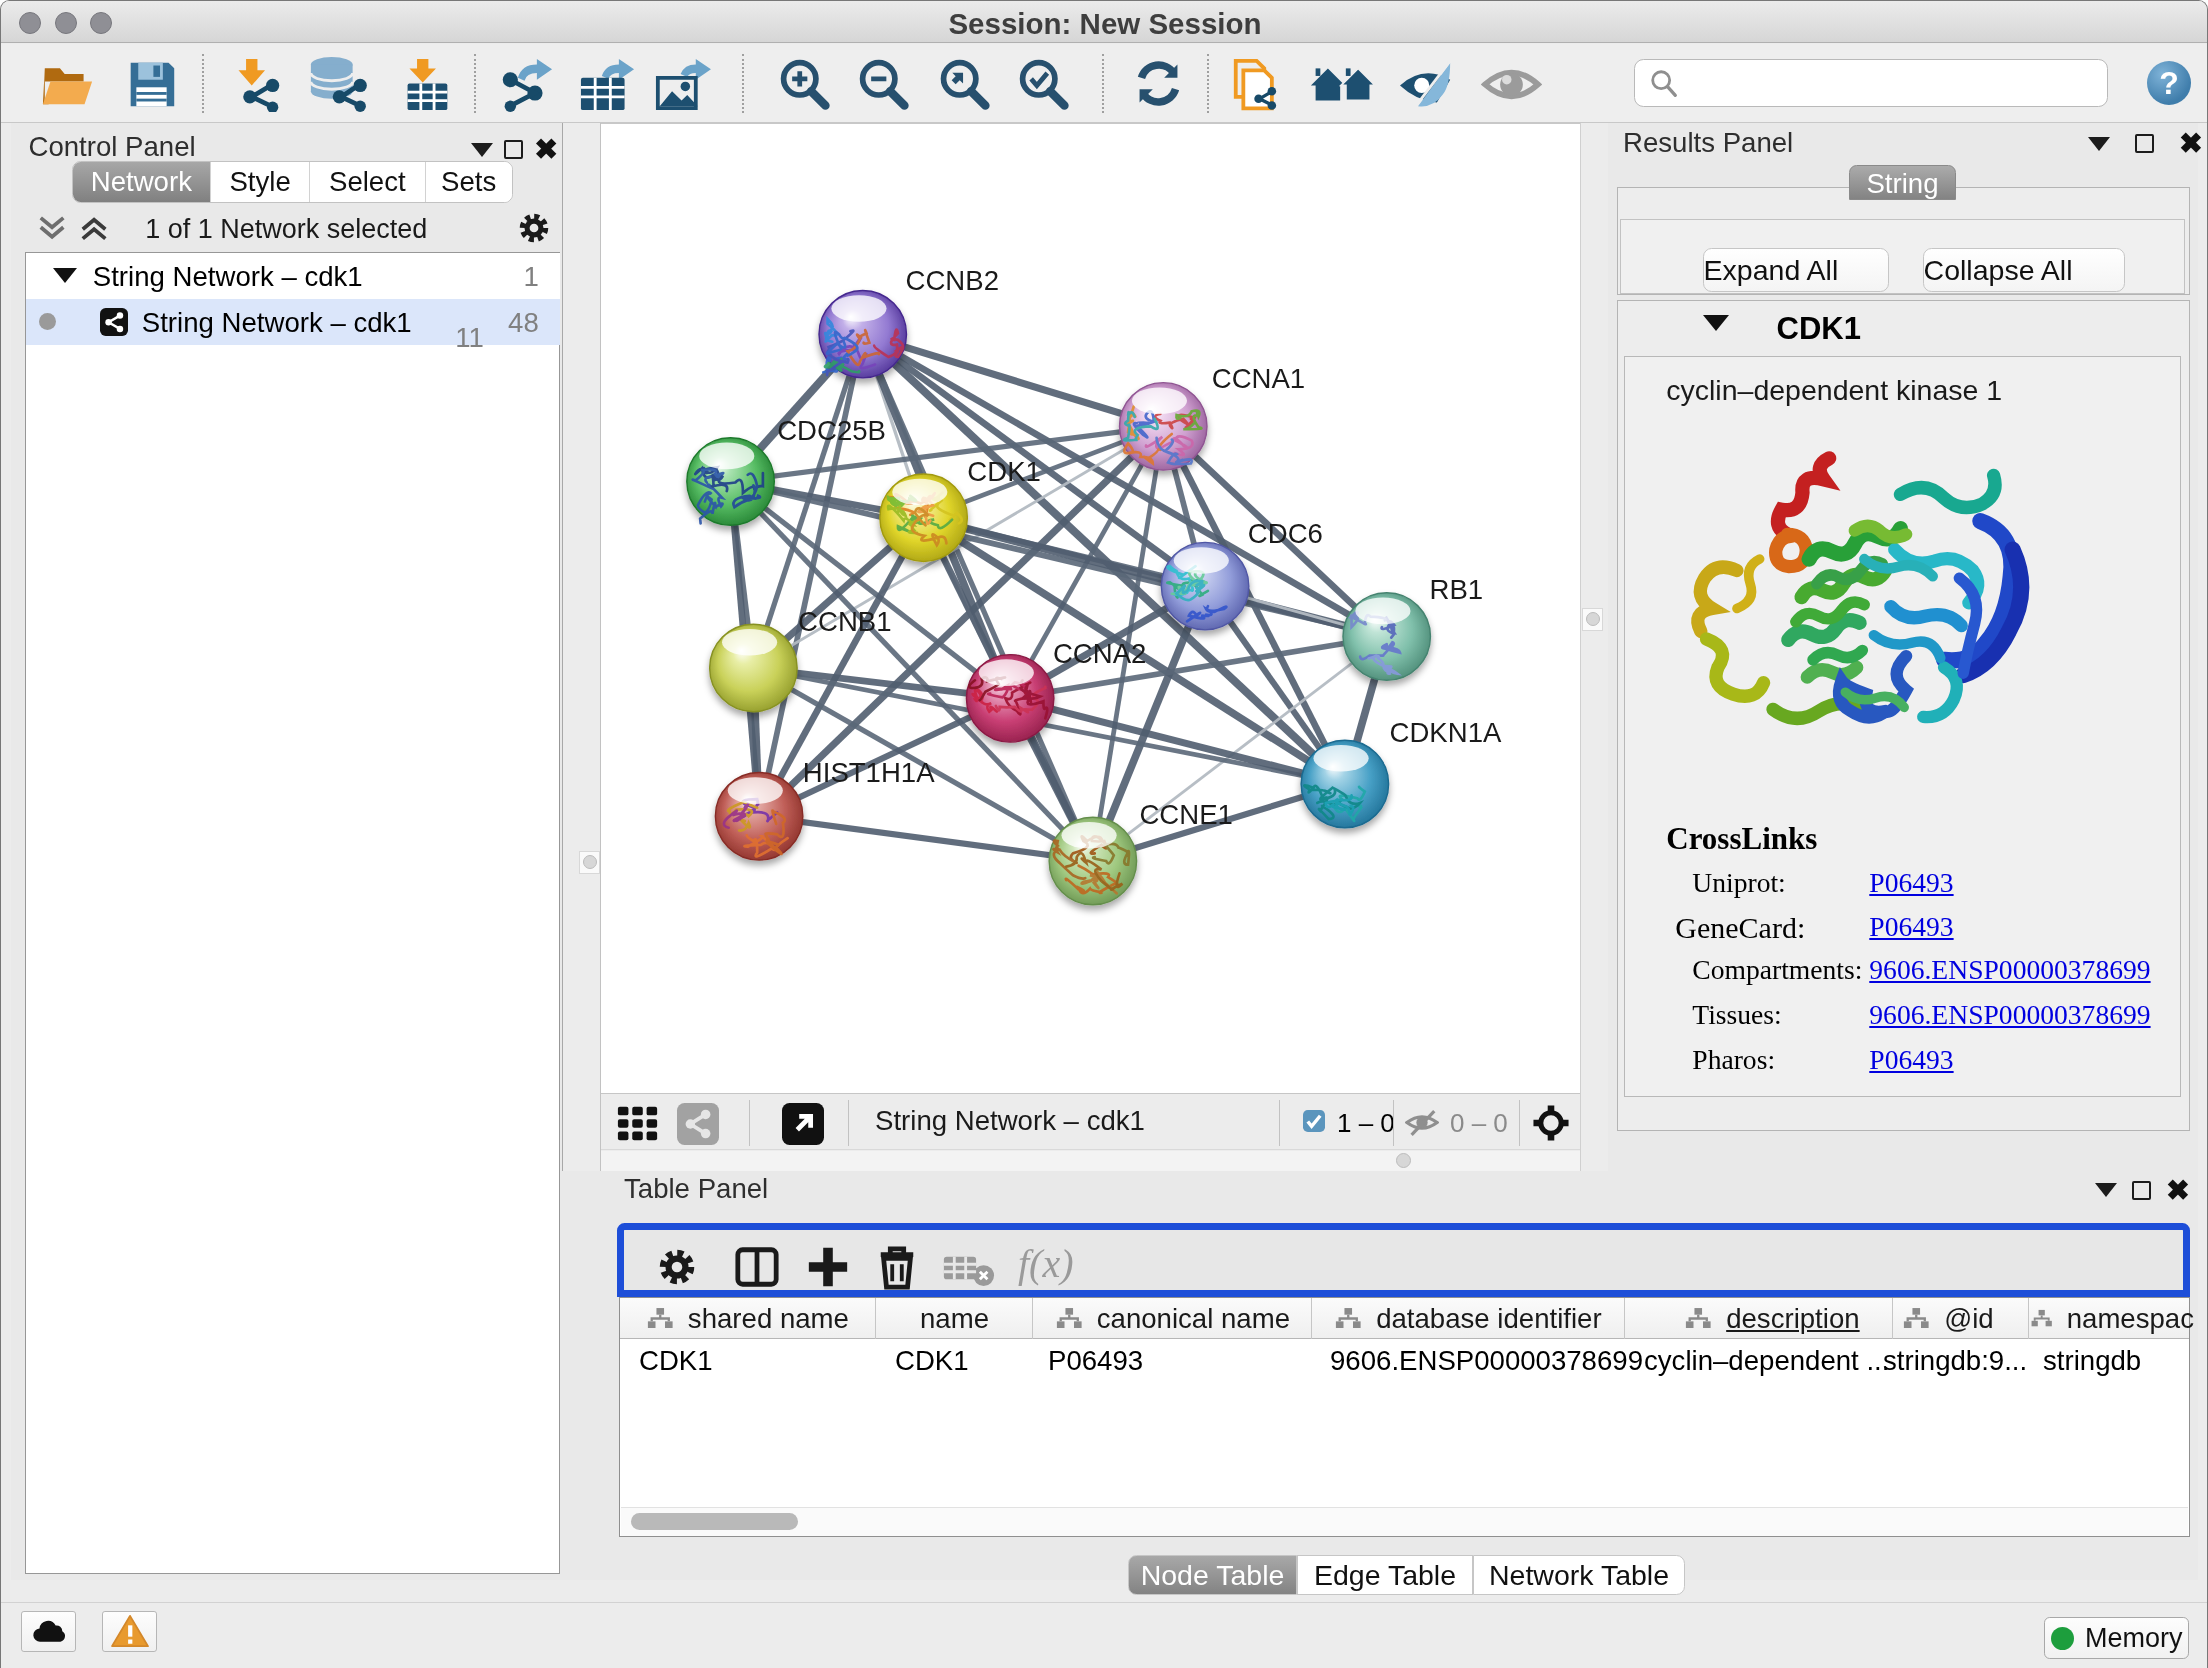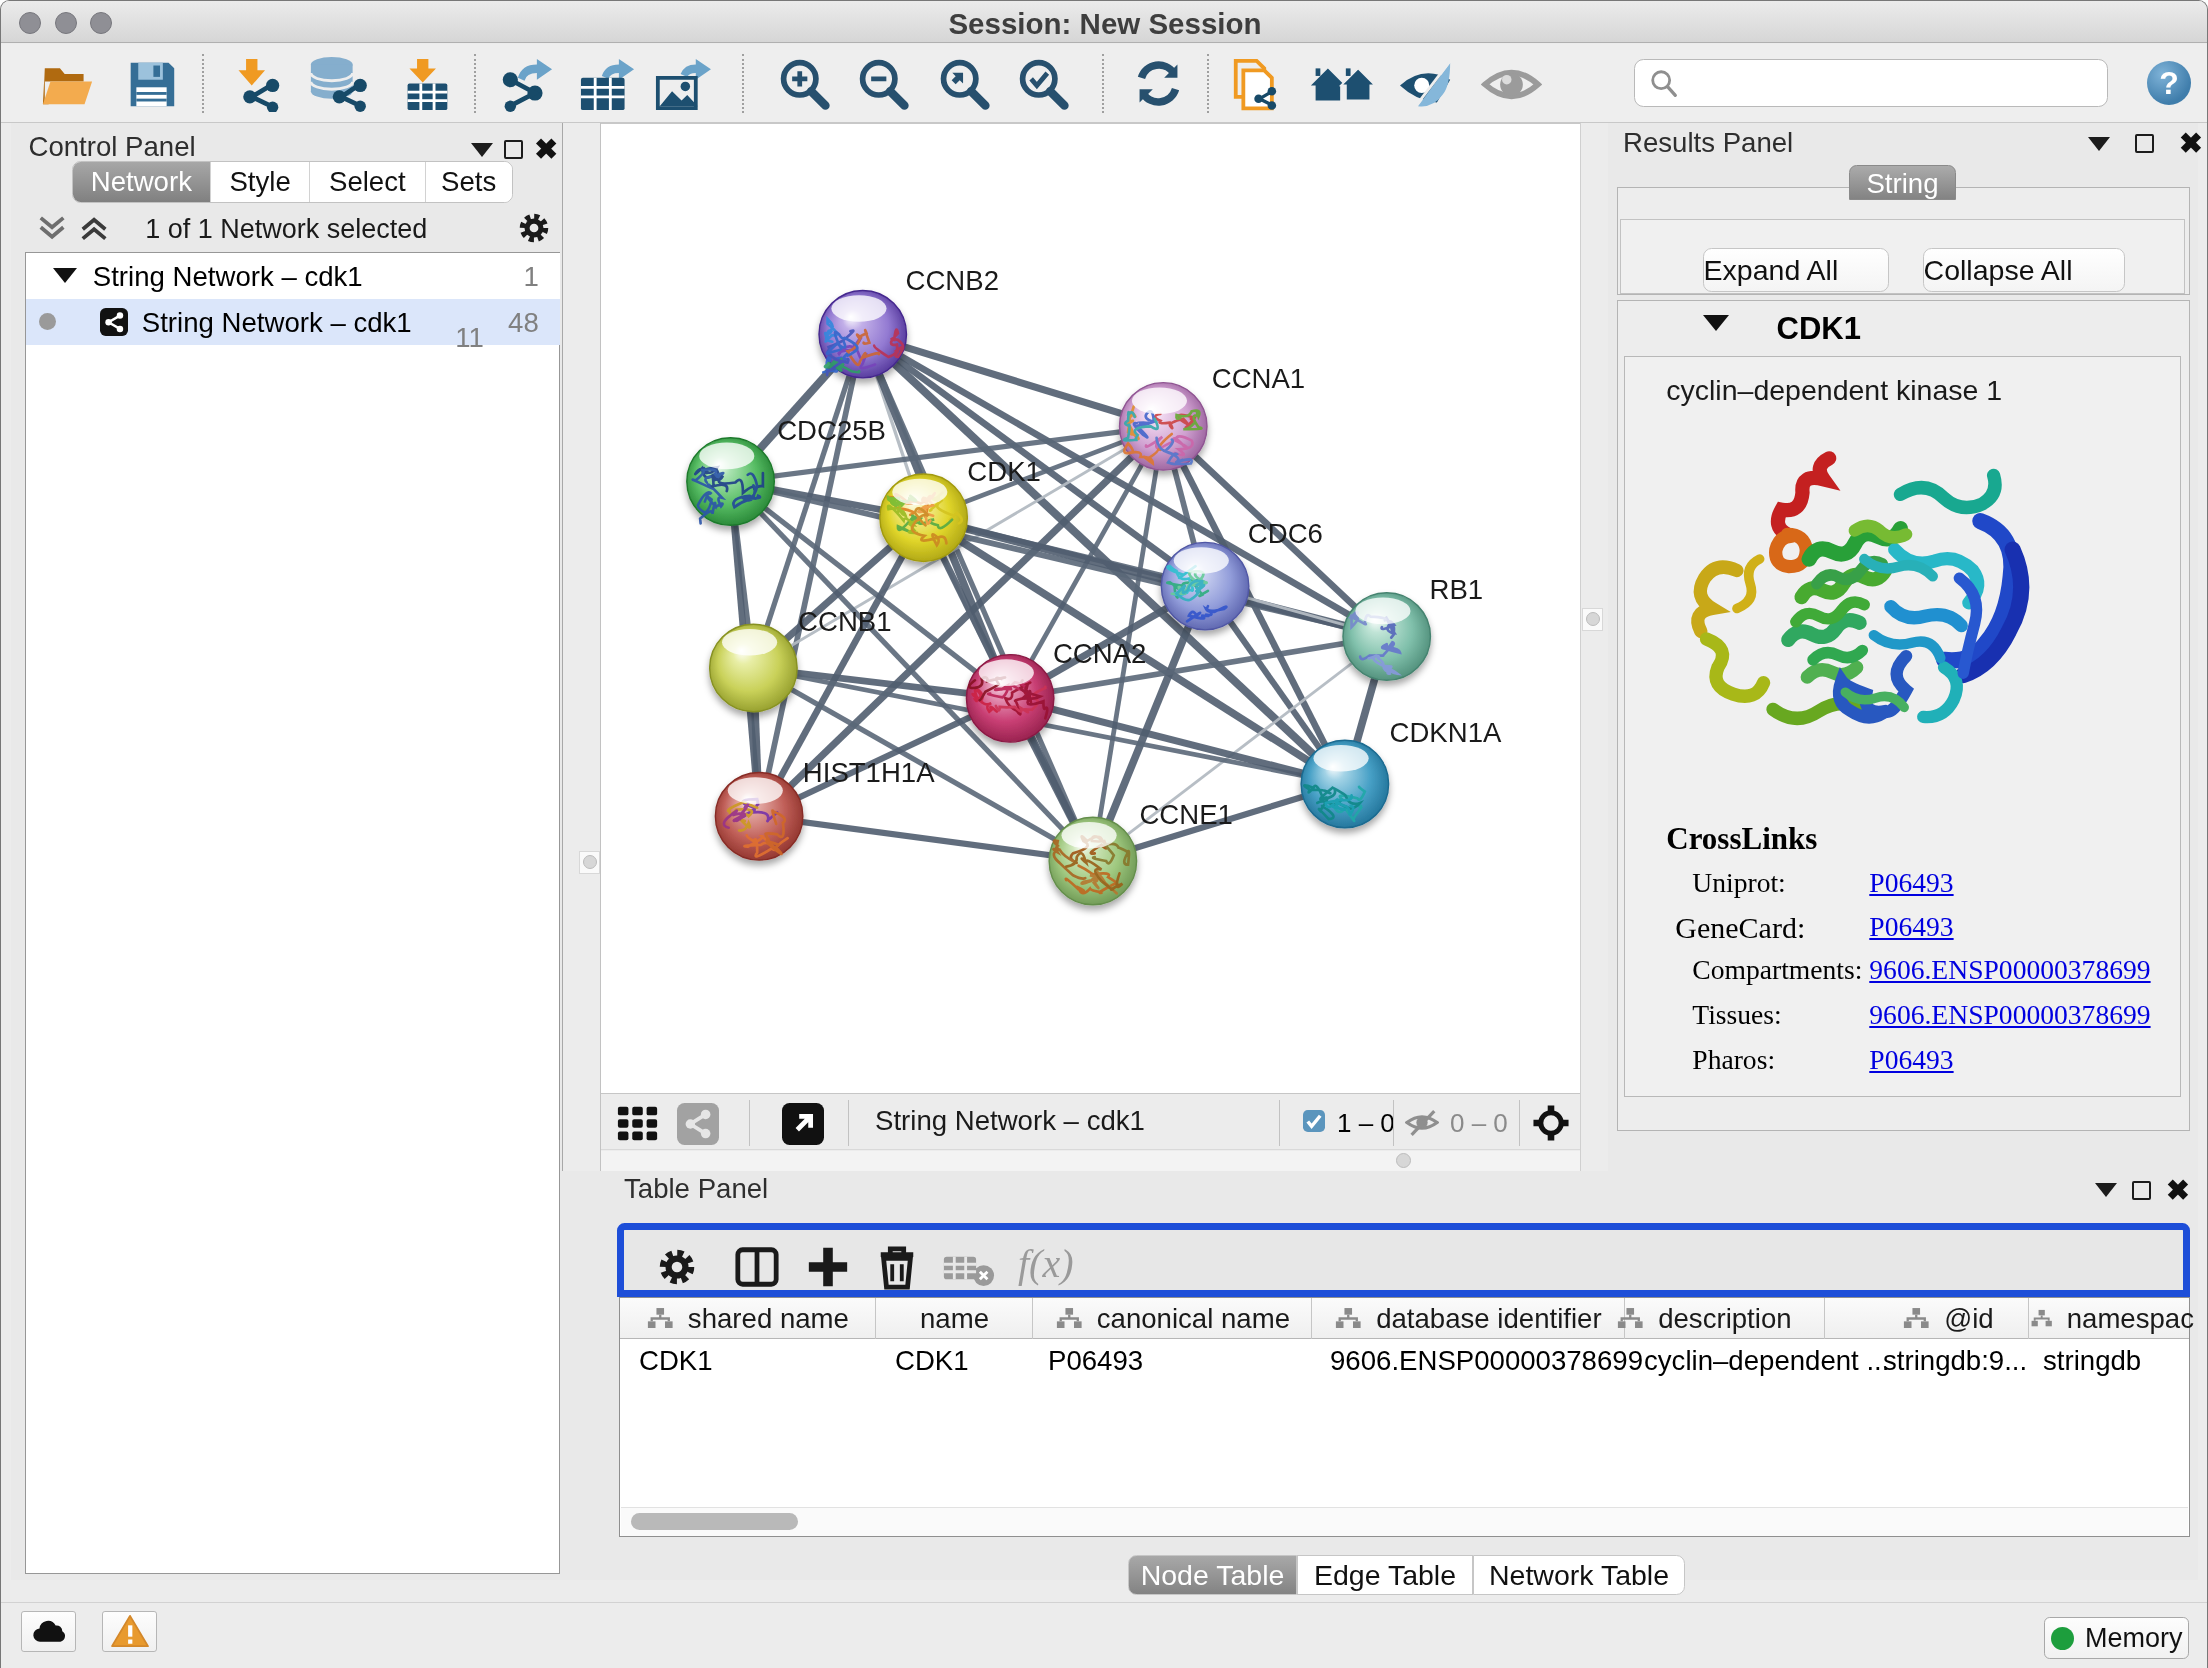--- a/index.html
+++ b/index.html
@@ -716,21 +716,21 @@
             </g>
           </svg>canonical name</div>
     <div class="th" style="left:692px;width:313px;"><svg width="28.5" height="25" viewBox="0 0 30 26">
             <g fill="#8a8a8a">
               <rect x="11" y="2" width="8" height="7"></rect>
               <rect x="2" y="16" width="8" height="7"></rect>
               <rect x="20" y="16" width="8" height="7"></rect>
               <path d="M15 9 v4 M6 16 v-3 h18 v3" stroke="#8a8a8a" stroke-width="2.4" fill="none"></path>
             </g>
           </svg>database identifier</div>
-    <div class="th" style="left:964px;width:241px;"><svg width="28.5" height="25" viewBox="0 0 30 26">
+    <div class="th" style="left:1032px;width:241px;text-decoration:underline;"><svg width="28.5" height="25" viewBox="0 0 30 26">
             <g fill="#8a8a8a">
               <rect x="11" y="2" width="8" height="7"></rect>
               <rect x="2" y="16" width="8" height="7"></rect>
               <rect x="20" y="16" width="8" height="7"></rect>
               <path d="M15 9 v4 M6 16 v-3 h18 v3" stroke="#8a8a8a" stroke-width="2.4" fill="none"></path>
             </g>
           </svg>description</div>
     <div class="th" style="left:1248px;width:161px;"><svg width="28.5" height="25" viewBox="0 0 30 26">
             <g fill="#8a8a8a">
               <rect x="11" y="2" width="8" height="7"></rect>

